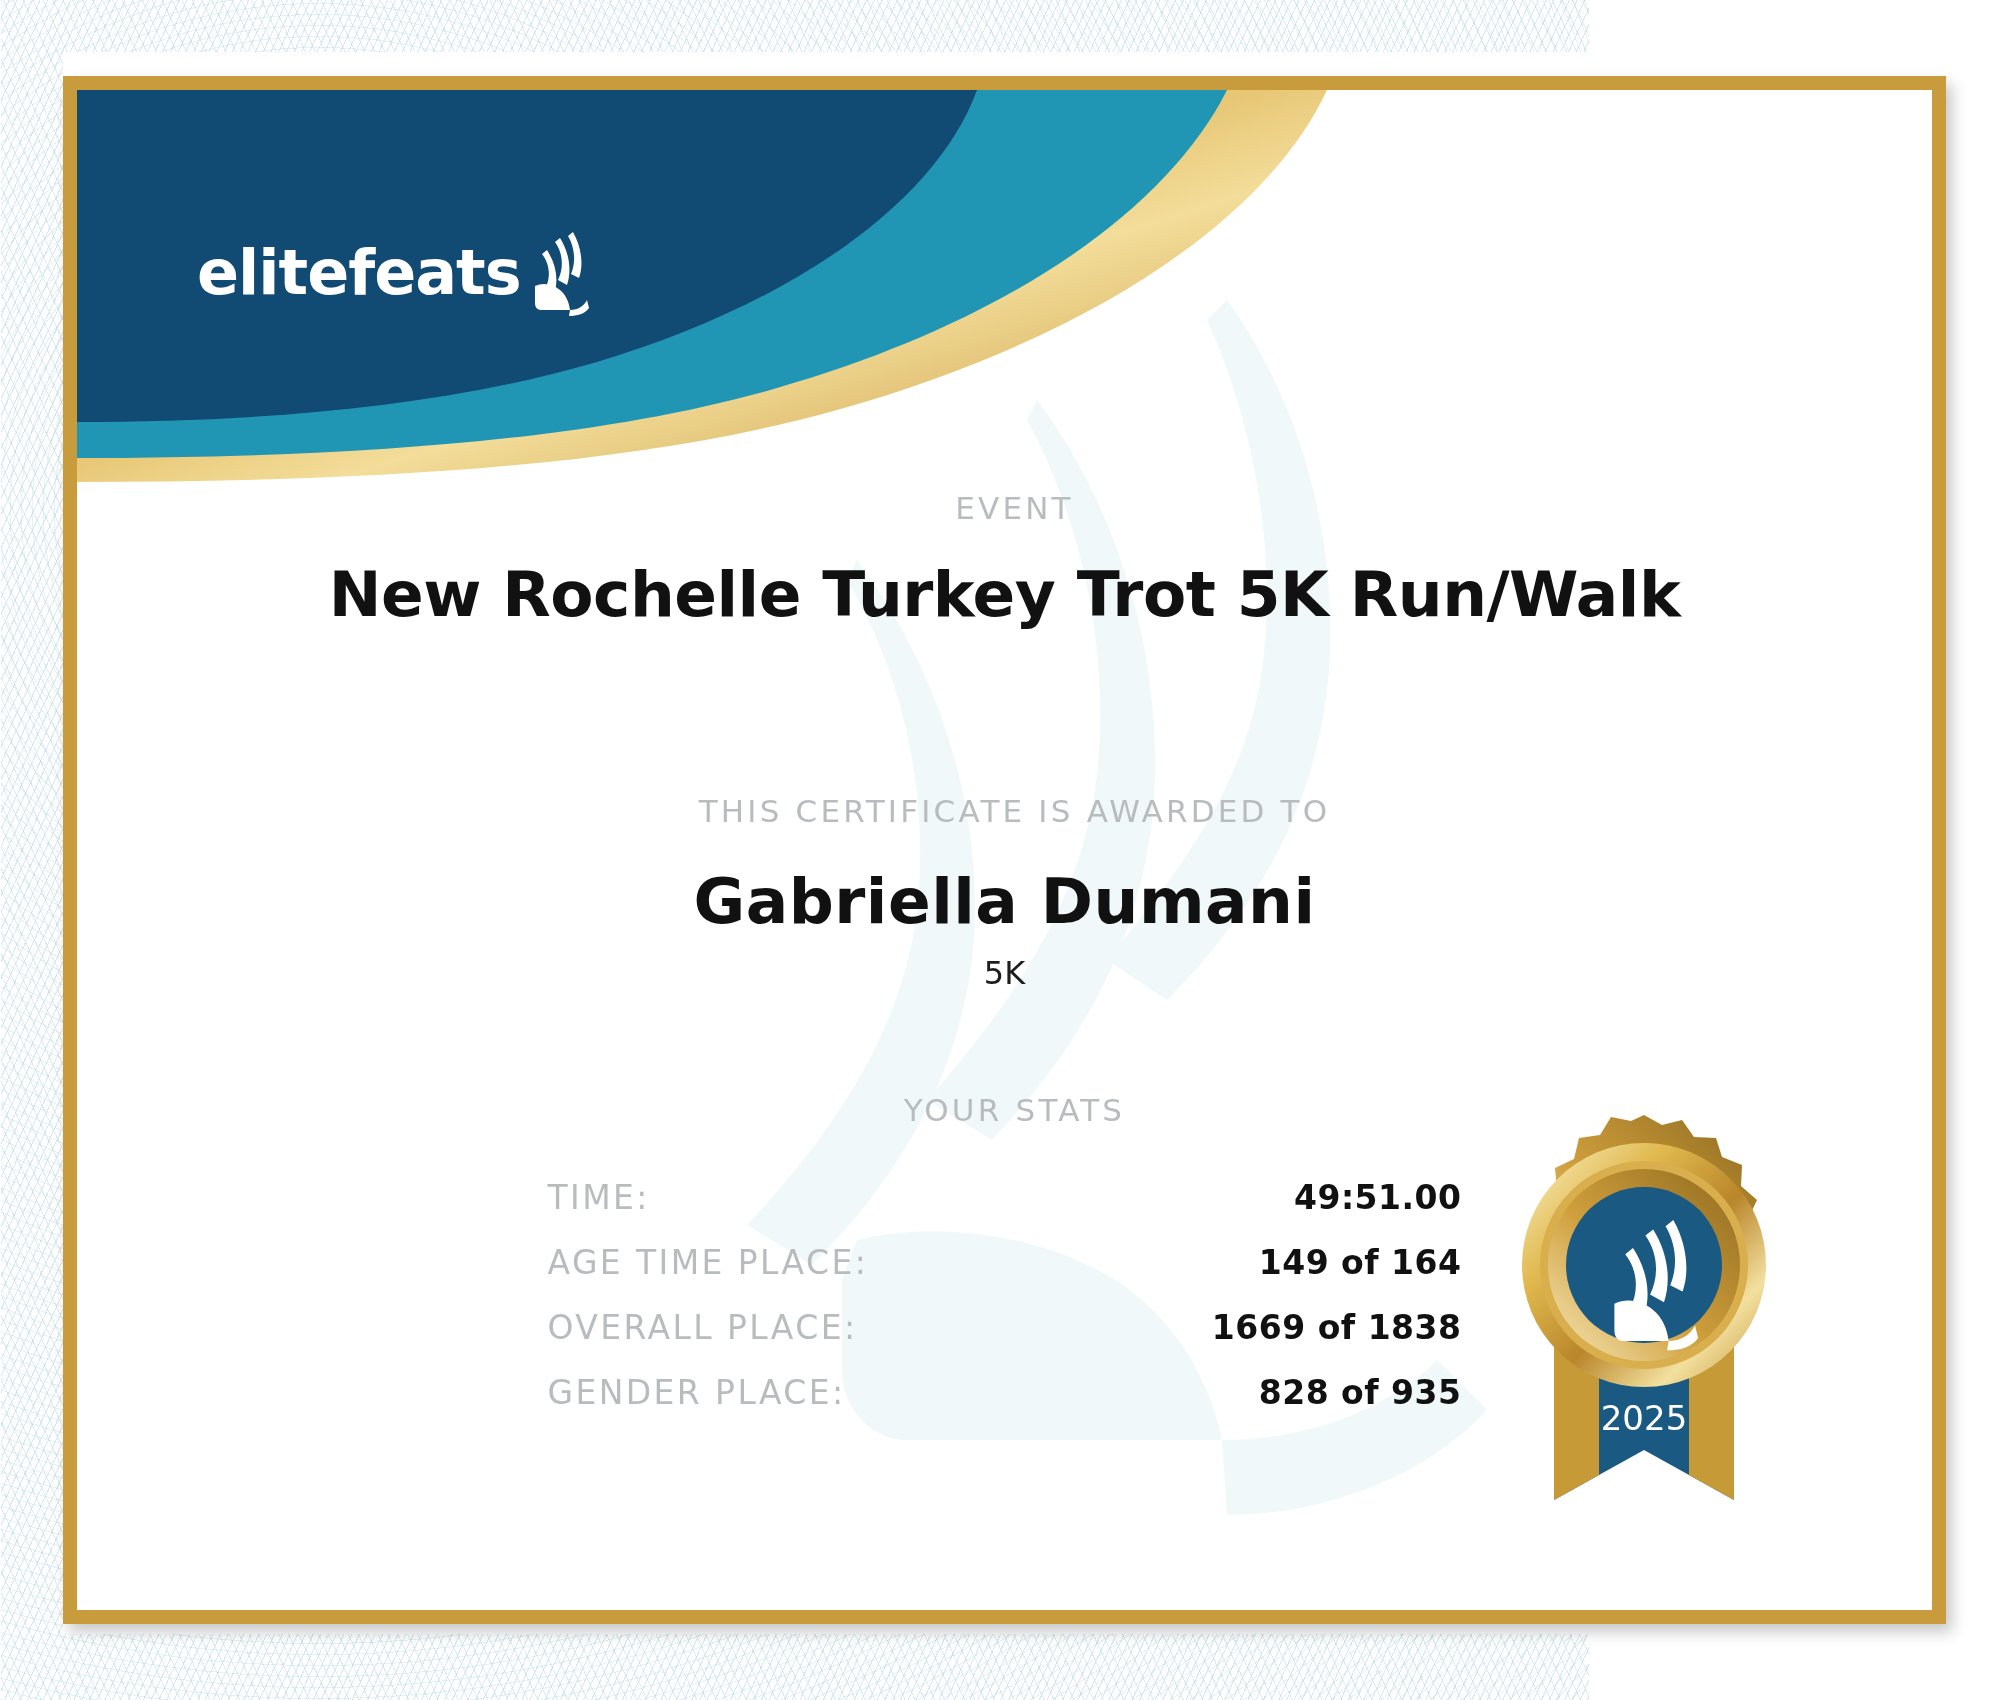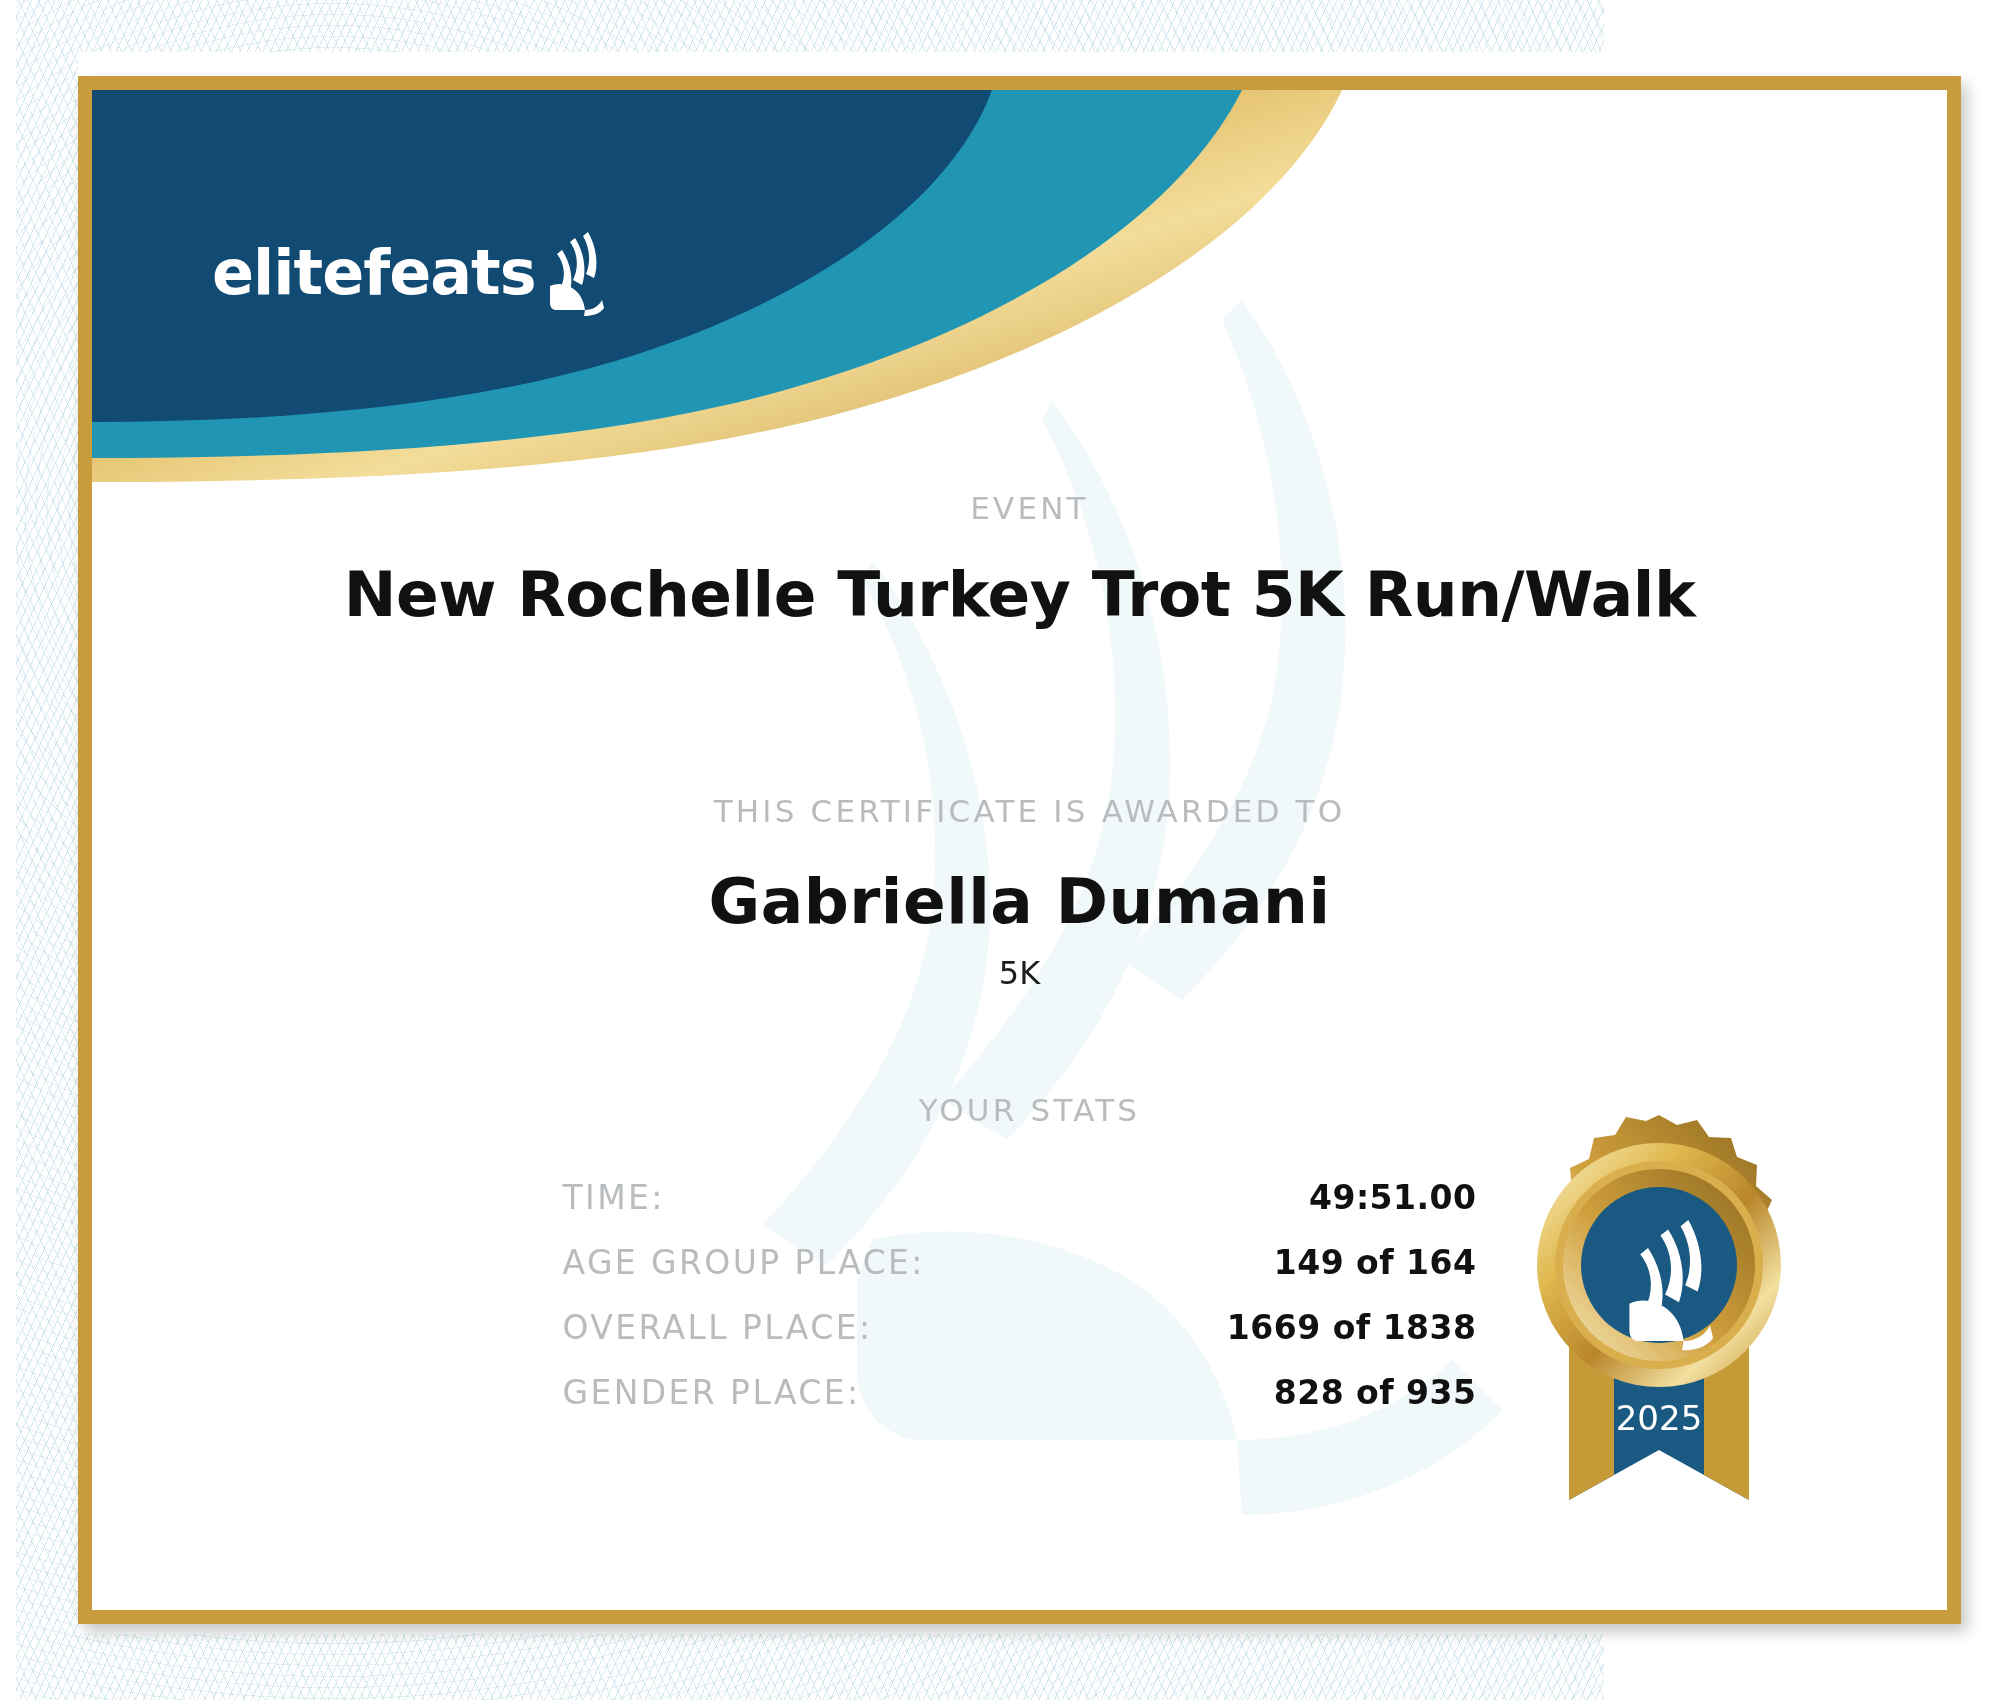--- a/index.html
+++ b/index.html
@@ -10,21 +10,21 @@
   body {
     width: 2001px;
     height: 1700px;
     font-family: "Liberation Sans", sans-serif;
     overflow: hidden;
   }
 
   
   .page {
     position: absolute;
-    left: 16px; top: 0;
+    left: 1px; top: 0;
     width: 1588px;
     height: 1700px;
     background:
       repeating-linear-gradient(115deg, rgba(180,215,225,0.55) 0 1px, rgba(255,255,255,0) 1px 7px),
       repeating-linear-gradient(65deg, rgba(180,215,225,0.45) 0 1px, rgba(255,255,255,0) 1px 9px),
       repeating-radial-gradient(circle at 20% 30%, rgba(170,210,222,0.30) 0 1px, rgba(255,255,255,0) 1px 11px),
       #ffffff;
   }
   
   .page-inner-mask {
@@ -235,21 +235,21 @@
       <div class="distance">5K</div>
 
       <div class="label stats-label">YOUR STATS</div>
 
       <div class="stats">
         <div class="stat-row">
           <div class="stat-key">TIME:</div>
           <div class="stat-val">49:51.00</div>
         </div>
         <div class="stat-row">
-          <div class="stat-key">AGE GROUP PLACE:</div>
+          <div class="stat-key">AGE TIME PLACE:</div>
           <div class="stat-val">149 of 164</div>
         </div>
         <div class="stat-row">
           <div class="stat-key">OVERALL PLACE:</div>
           <div class="stat-val">1669 of 1838</div>
         </div>
         <div class="stat-row">
           <div class="stat-key">GENDER PLACE:</div>
           <div class="stat-val">828 of 935</div>
         </div>

